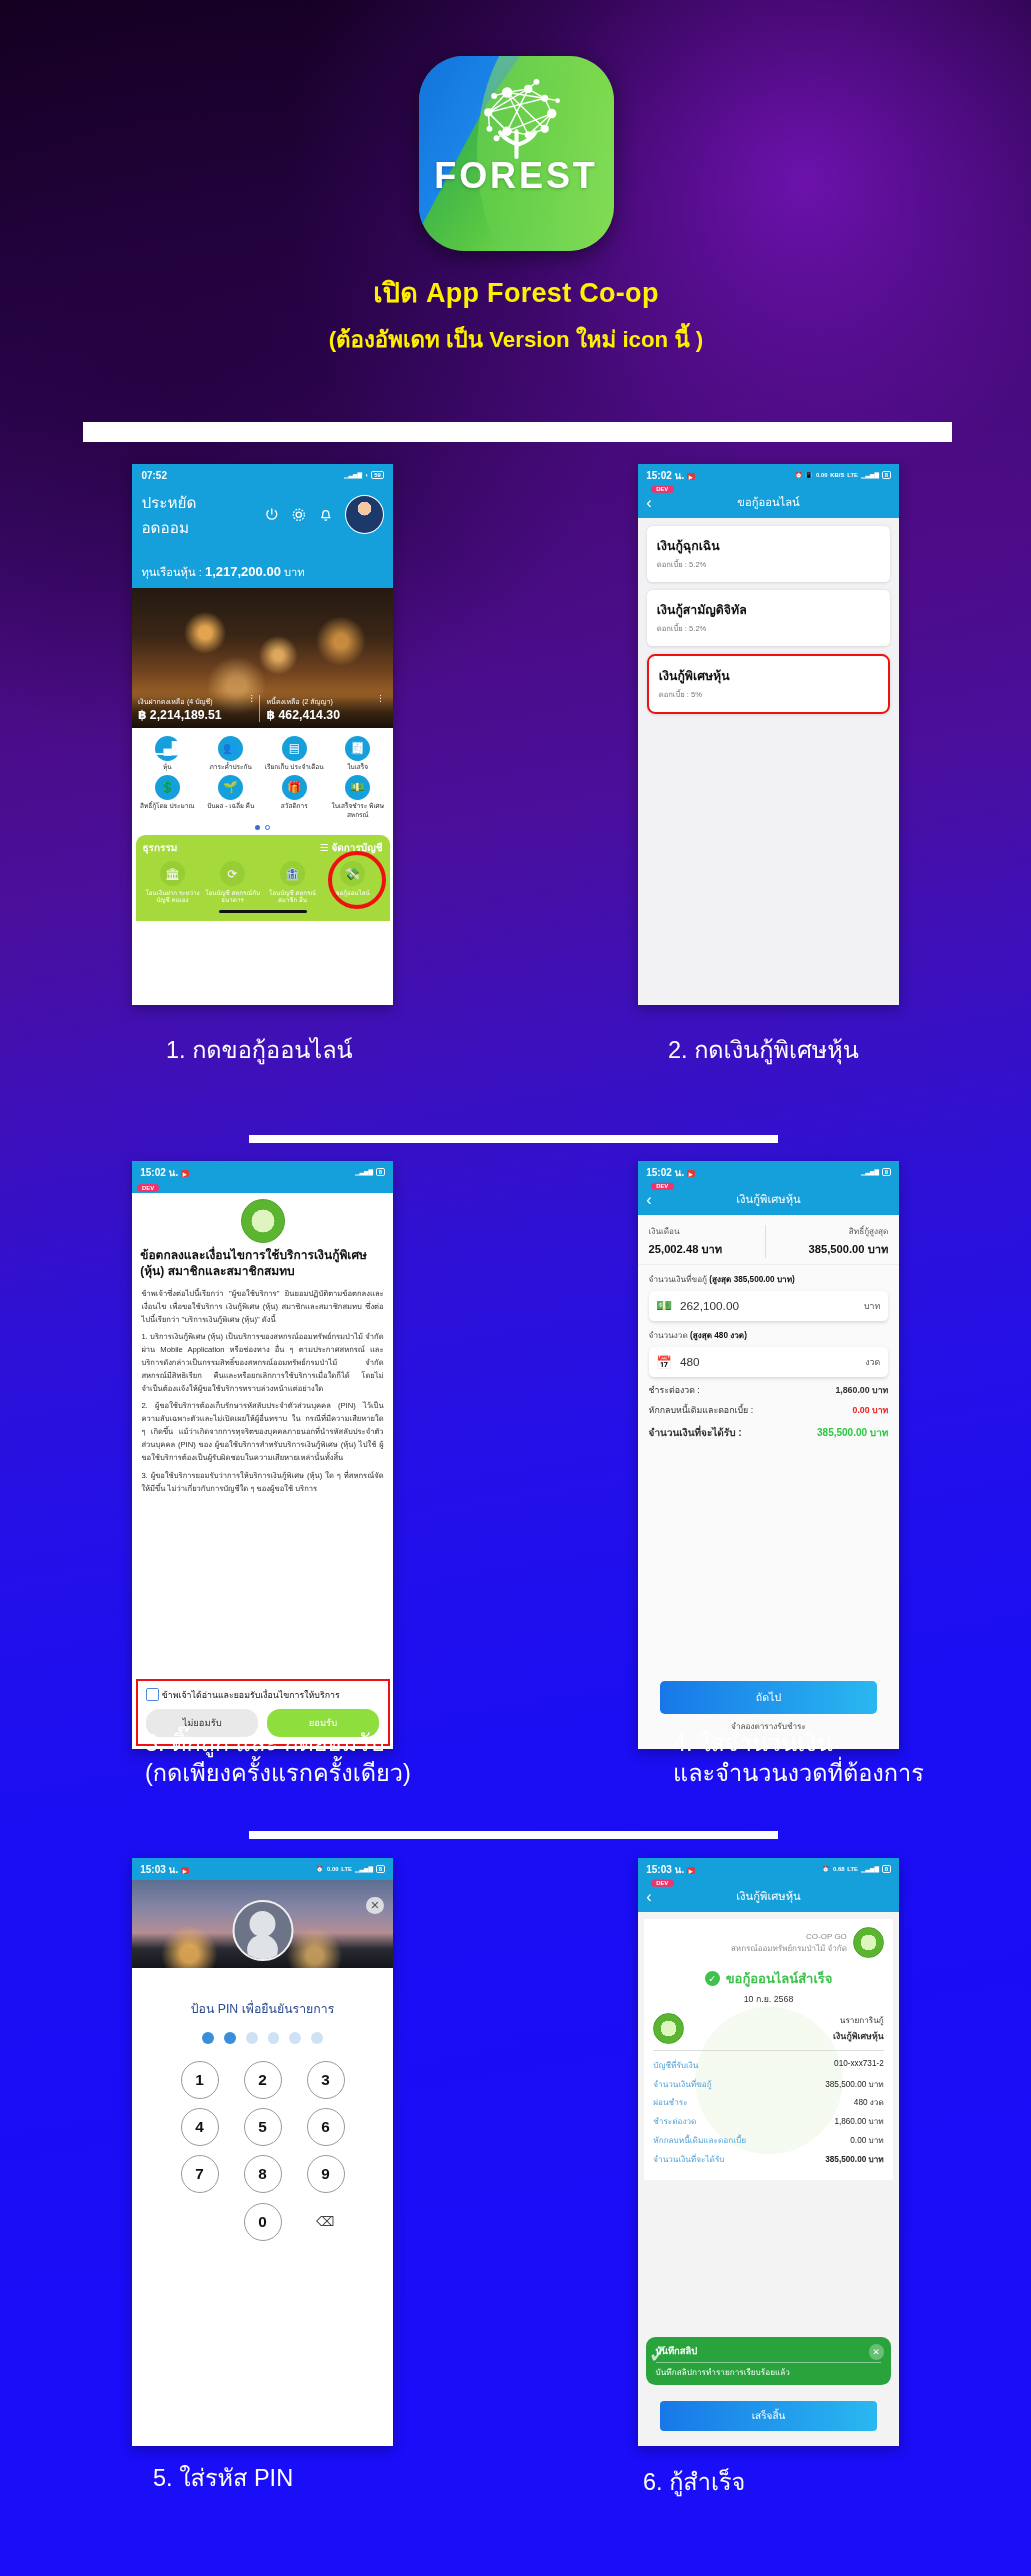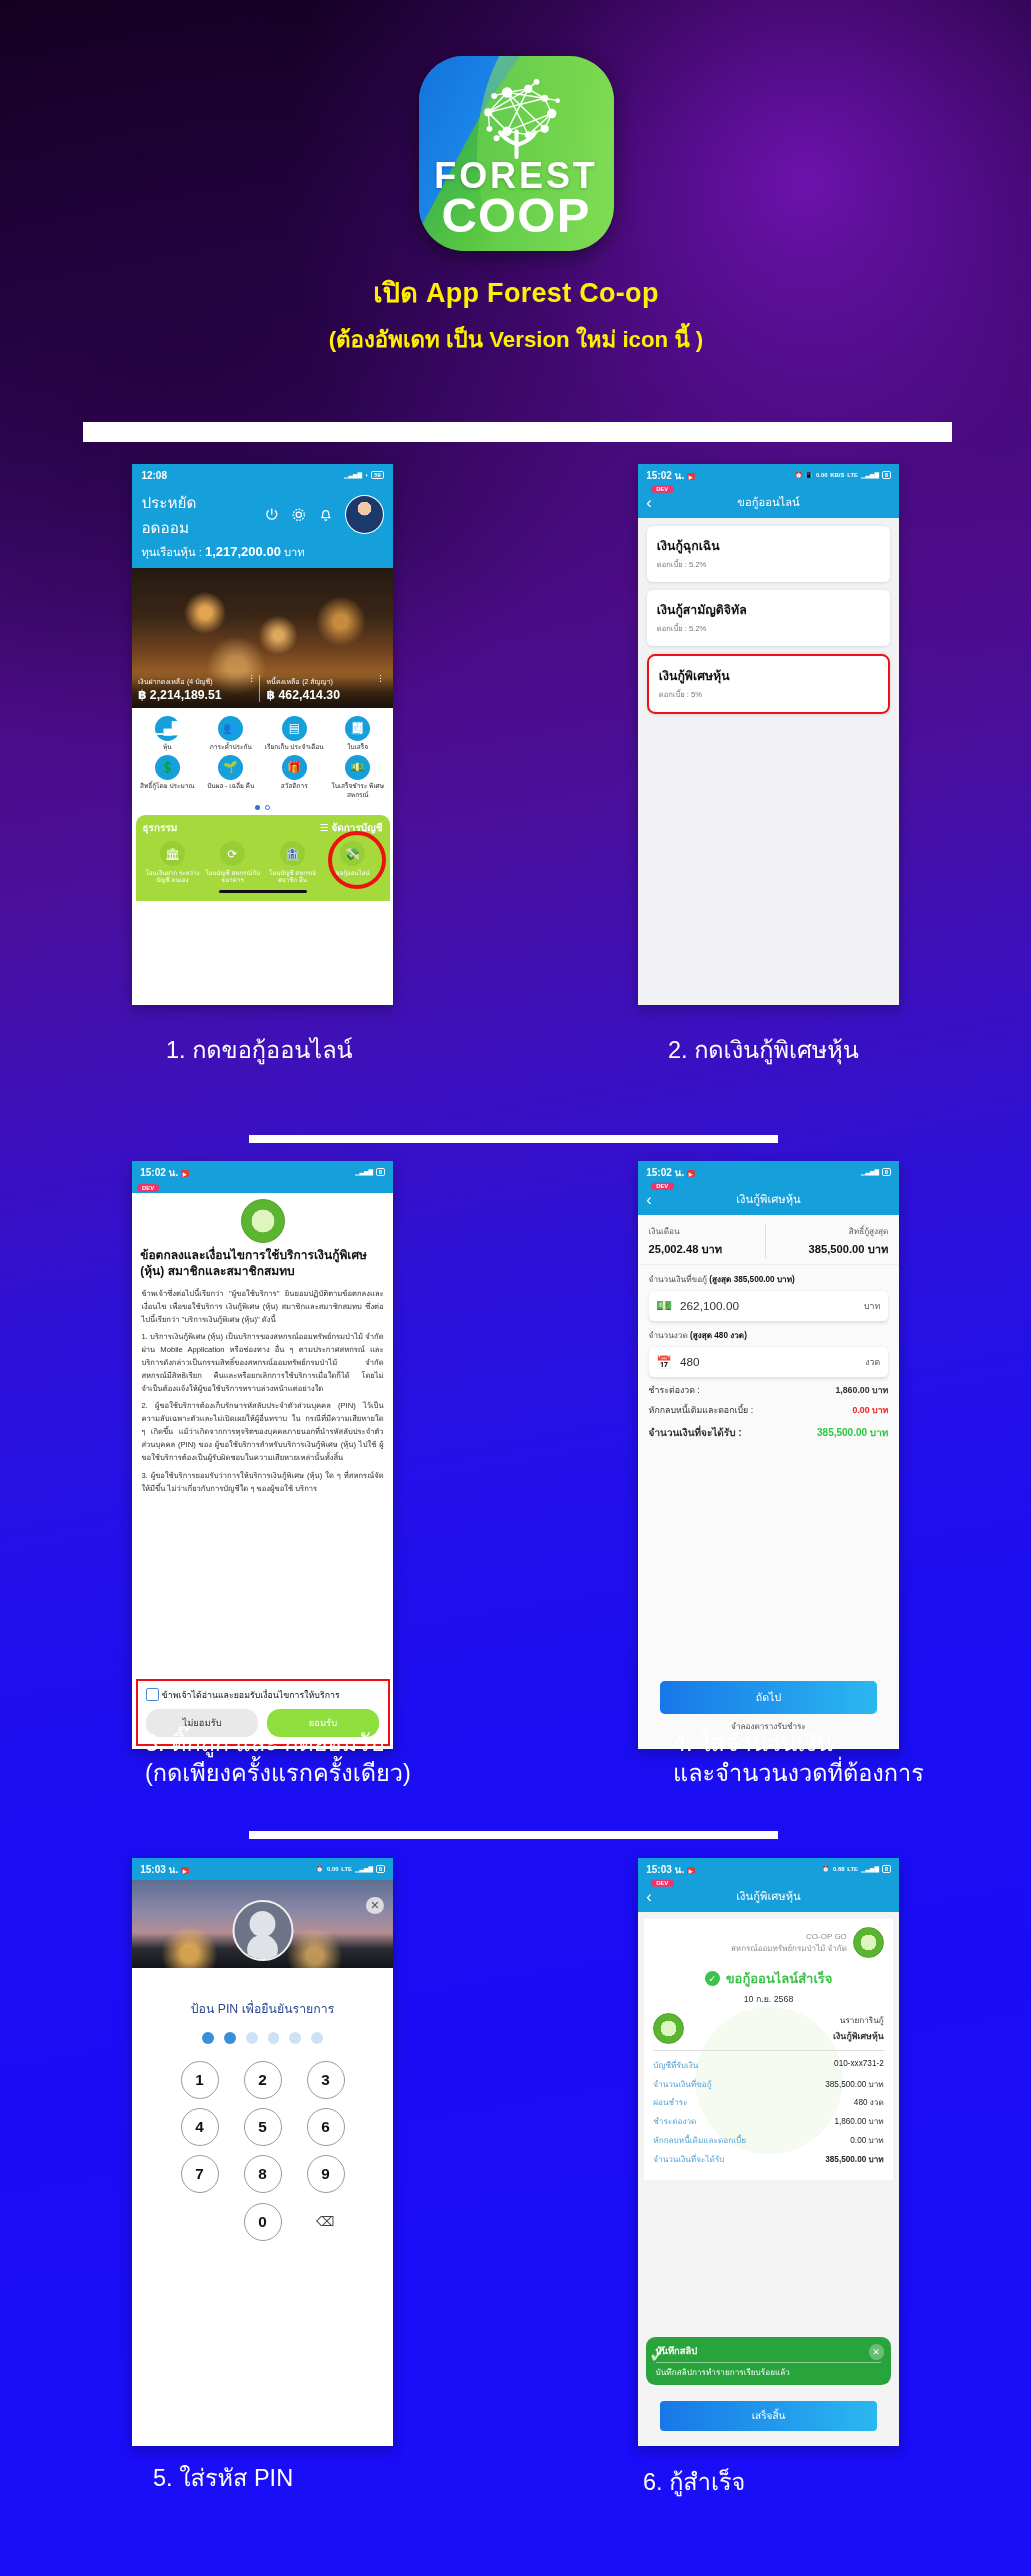--- a/index.html
+++ b/index.html
@@ -58,21 +58,21 @@
     border-radius:5.9px;padding:0.6px 5.3px;}
 
   
   #p1{left:132px;top:464px;width:261px;height:541px;}
   #p1 .blue{background:#159fdb;padding:0 9.4px 7px;color:#fff;}
   #p1 .name{font-size:15.3px;display:flex;align-items:center;gap:10.6px;margin-top:3.5px;}
   #p1 .icons{display:flex;gap:9.4px;margin-left:4.7px;}
   #p1 .ic{width:17.6px;height:17.6px;}
   #p1 .avatar{width:39px;height:39px;border-radius:50%;border:1.8px solid #fff;margin-left:auto;
     background:radial-gradient(circle at 50% 34%, #f4c9a4 0 22%, #1b3a6b 23% 100%);}
-  #p1 .capital{font-size:11.2px;margin-top:3px;}
+  #p1 .capital{font-size:11.2px;margin-top:23px;}
   #p1 .capital b{font-size:13px;}
   #p1 .hero{height:140px;position:relative;
     background:linear-gradient(180deg,#241a12 0%,#3b2616 35%,#71431f 60%,#9e6428 78%,#2b1d12 100%);}
   #p1 .hero .lights{position:absolute;inset:0;
     background:radial-gradient(circle at 28% 32%, rgba(255,186,90,.85) 0 3%, rgba(0,0,0,0) 10%),
                radial-gradient(circle at 56% 48%, rgba(255,196,110,.8) 0 3%, rgba(0,0,0,0) 12%),
                radial-gradient(circle at 80% 38%, rgba(255,180,80,.7) 0 3%, rgba(0,0,0,0) 11%),
                radial-gradient(circle at 40% 70%, rgba(255,200,120,.5) 0 5%, rgba(0,0,0,0) 16%);}
   #p1 .stats{position:absolute;bottom:0;left:0;right:0;display:flex;color:#fff;padding:3.5px 5.9px 5.9px;
     background:linear-gradient(180deg,rgba(0,0,0,0) 0%,rgba(0,0,0,.45) 60%);}
@@ -231,34 +231,33 @@
           <circle cx="150" cy="128" r="8"></circle>
           <circle cx="128" cy="68" r="5"></circle>
         <circle cx="200" cy="44" r="5"></circle>
           <circle cx="236" cy="76" r="4"></circle>
           <circle cx="120" cy="124" r="5"></circle>
         <circle cx="132" cy="140" r="5"></circle>
       </g>
       <path d="M166 128 L166 172 M166 150 C150 144 142 136 138 130 M166 152 C184 146 194 138 198 130" stroke="#fff" stroke-width="7" fill="none" stroke-linecap="round"></path>
     </svg>
     <div class="logo-forest">FOREST</div>
-    <div class="logo-coop">COOP</div>
   </div>
   <h1>เปิด App Forest Co-op</h1>
   <h2>(ต้องอัพเดท เป็น Version ใหม่ icon นี้ )</h2>
 </div>
 
 <div class="rule rule-top"></div>
 <div class="rule rule-mid"></div>
 <div class="rule rule-bot"></div>
 
 <div class="phone" id="p1">
   <div class="blue">
     <div class="sbar" style="background:transparent;padding:0;">
-      <span>12:08</span>
+      <span>07:52</span>
       <span class="right">
         <span>▁▃▅▇</span>
         <span>◗</span>
         <span class="batt">59</span>
       </span>
     </div>
     <div class="name">
       <span>ประหยัด อดออม</span>
       <span class="icons">
         <span class="ic">

